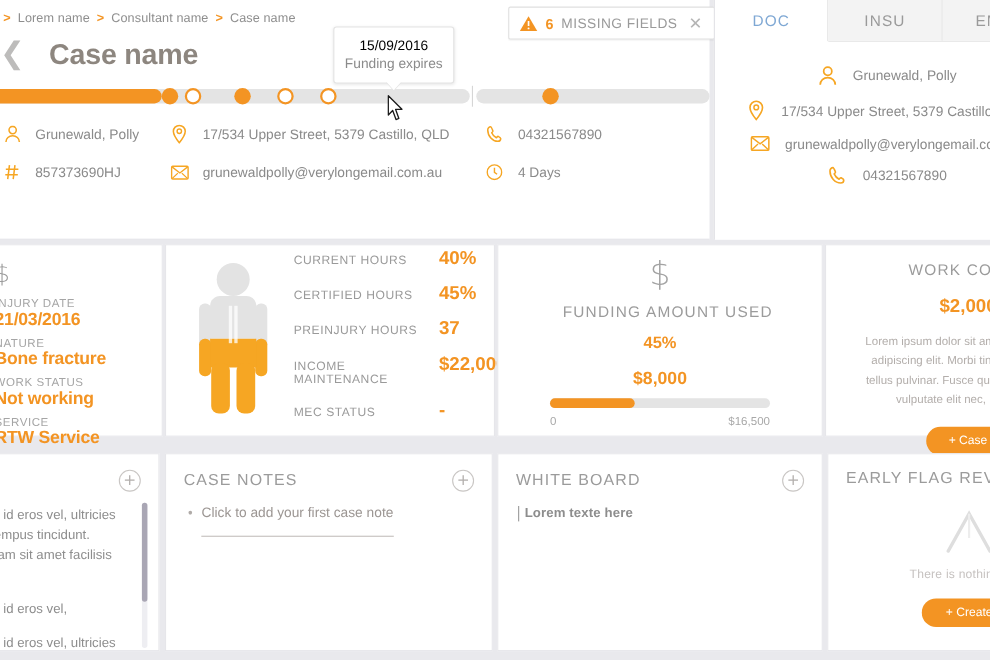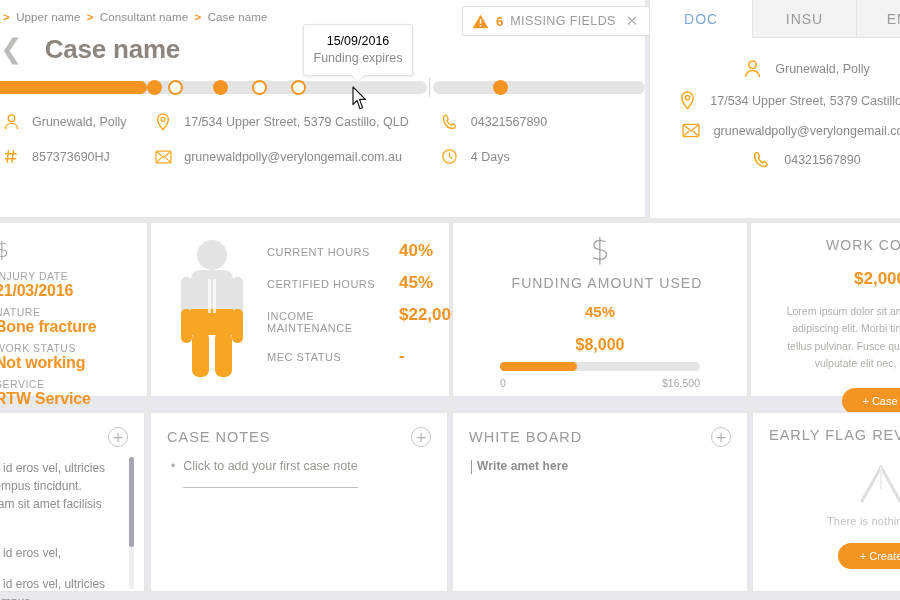--- a/index.html
+++ b/index.html
@@ -197,21 +197,21 @@
 </style>
 </head>
 <body>
 
 <div class="page">
 
   <div class="header-card">
 
     <div class="breadcrumb">
       <span class="sep">&gt;</span>
-      <span class="crumb">Upper name</span>
+      <span class="crumb">Lorem name</span>
       <span class="sep">&gt;</span>
       <span class="crumb">Consultant name</span>
       <span class="sep">&gt;</span>
       <span class="crumb">Case name</span>
     </div>
 
     <div class="title-row">
       <span class="back-chevron">❮</span>
       <span class="case-title">Case name</span>
     </div>
@@ -394,20 +394,24 @@
       <div class="hours-list">
         <div class="h-row">
           <span class="h-lab">CURRENT HOURS</span>
           <span class="h-val">40%</span>
         </div>
         <div class="h-row">
           <span class="h-lab">CERTIFIED HOURS</span>
           <span class="h-val">45%</span>
         </div>
         <div class="h-row">
+          <span class="h-lab">PREINJURY HOURS</span>
+          <span class="h-val">37</span>
+        </div>
+        <div class="h-row">
           <span class="h-lab">INCOME MAINTENANCE</span>
           <span class="h-val">$22,000</span>
         </div>
         <div class="h-row">
           <span class="h-lab">MEC STATUS</span>
           <span class="h-val">-</span>
         </div>
       </div>
     </div>
 
@@ -463,21 +467,21 @@
       </div>
     </div>
 
     <div class="b-card card-white">
       <div class="b-head">
         <span class="b-title">WHITE BOARD</span>
         <span class="plus-btn">+</span>
       </div>
       <div class="white-body">
         <span class="wb-caret"></span>
-        <span class="wb-placeholder">Write amet here</span>
+        <span class="wb-placeholder">Lorem texte here</span>
       </div>
     </div>
 
     <div class="b-card card-flag">
       <div class="b-head">
         <span class="b-title">EARLY FLAG REVIEW</span>
       </div>
       <div class="flag-body">
         <span>
           <svg width="54" height="42" viewBox="0 0 54 42">

